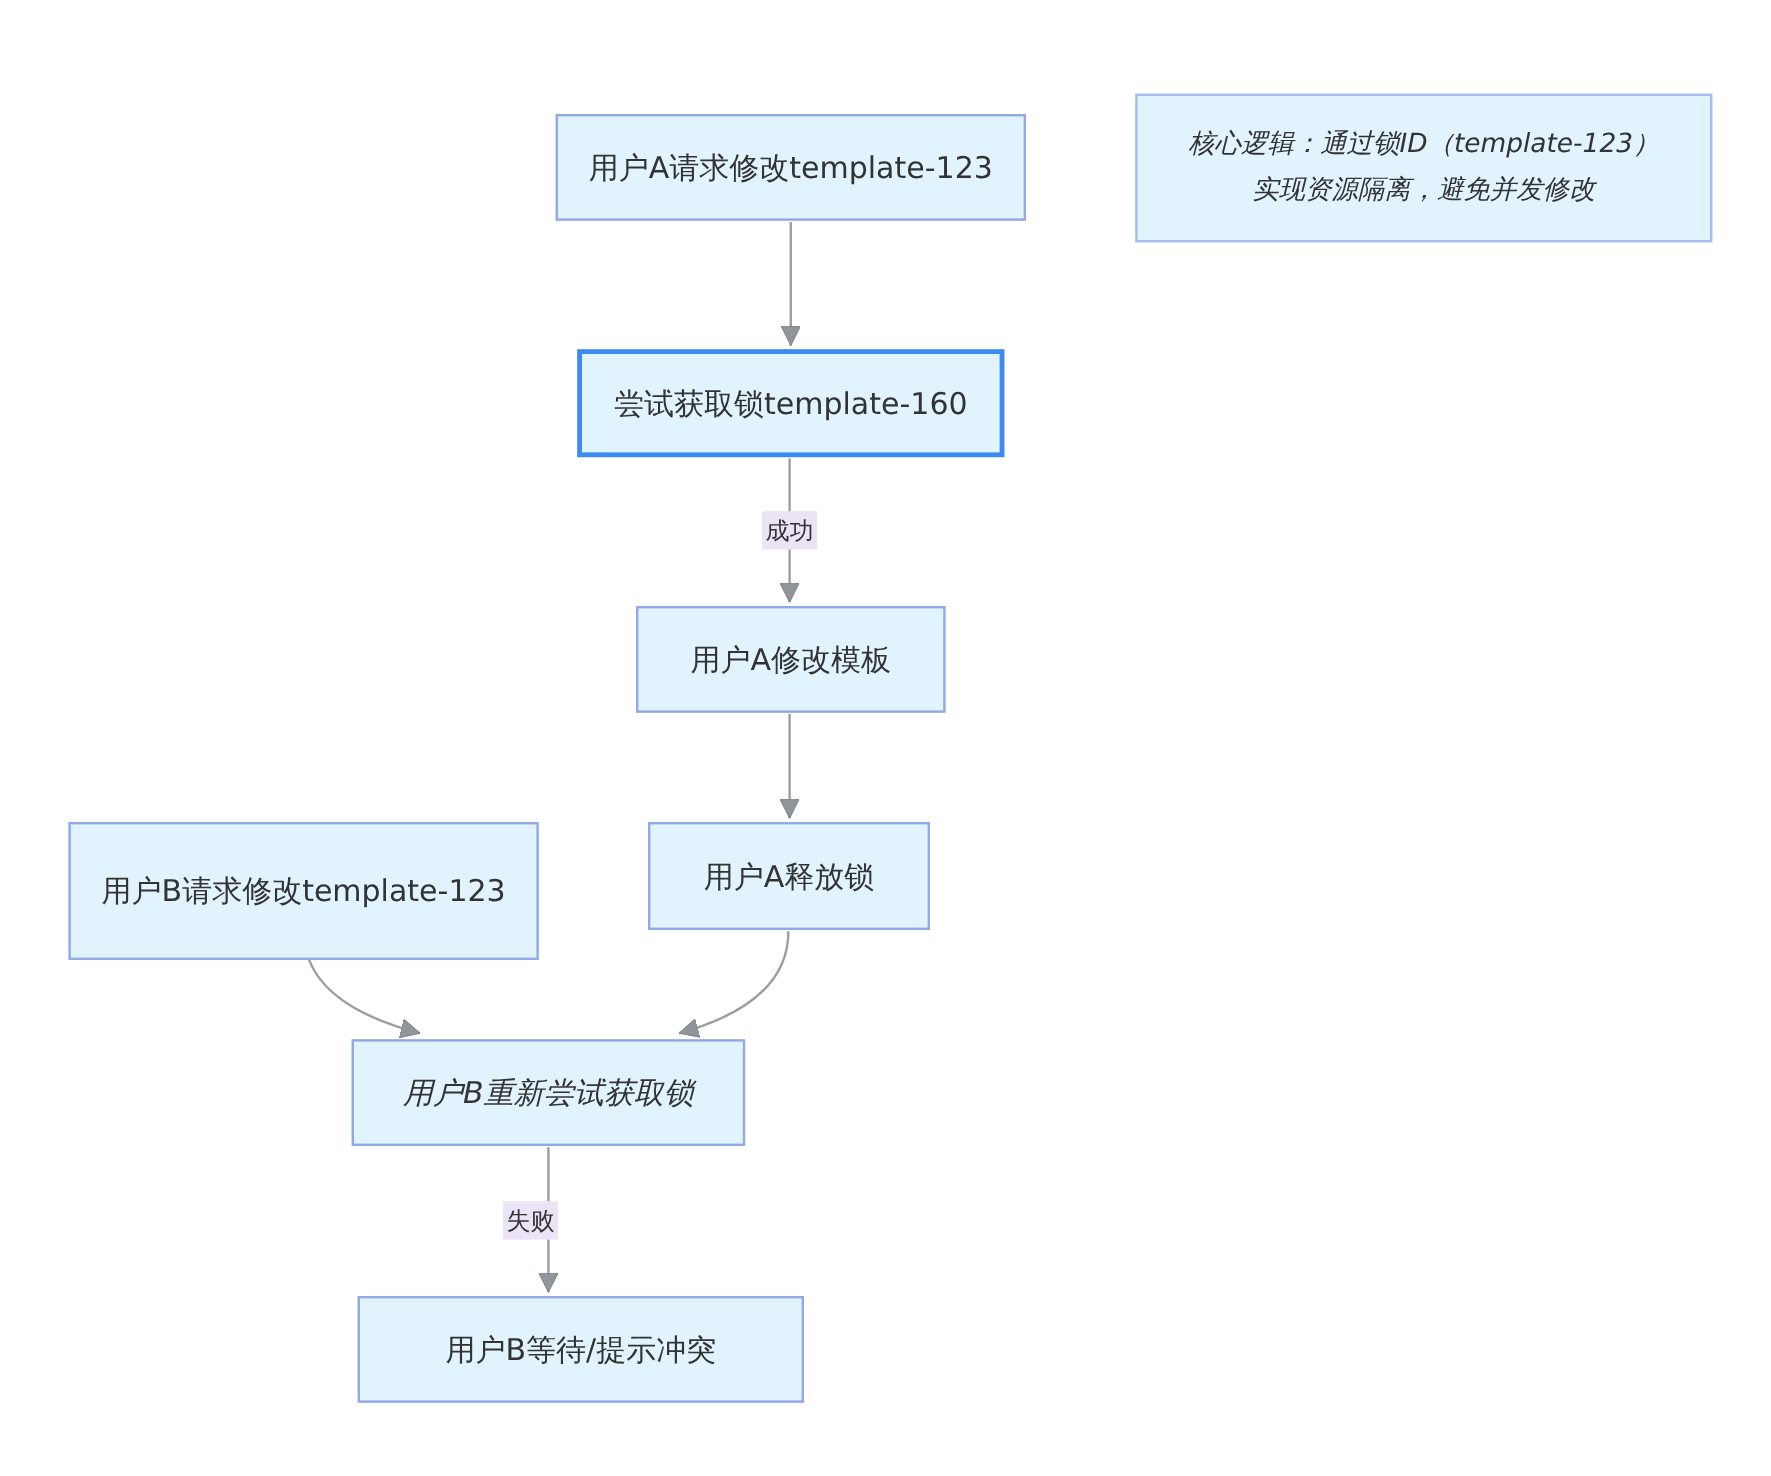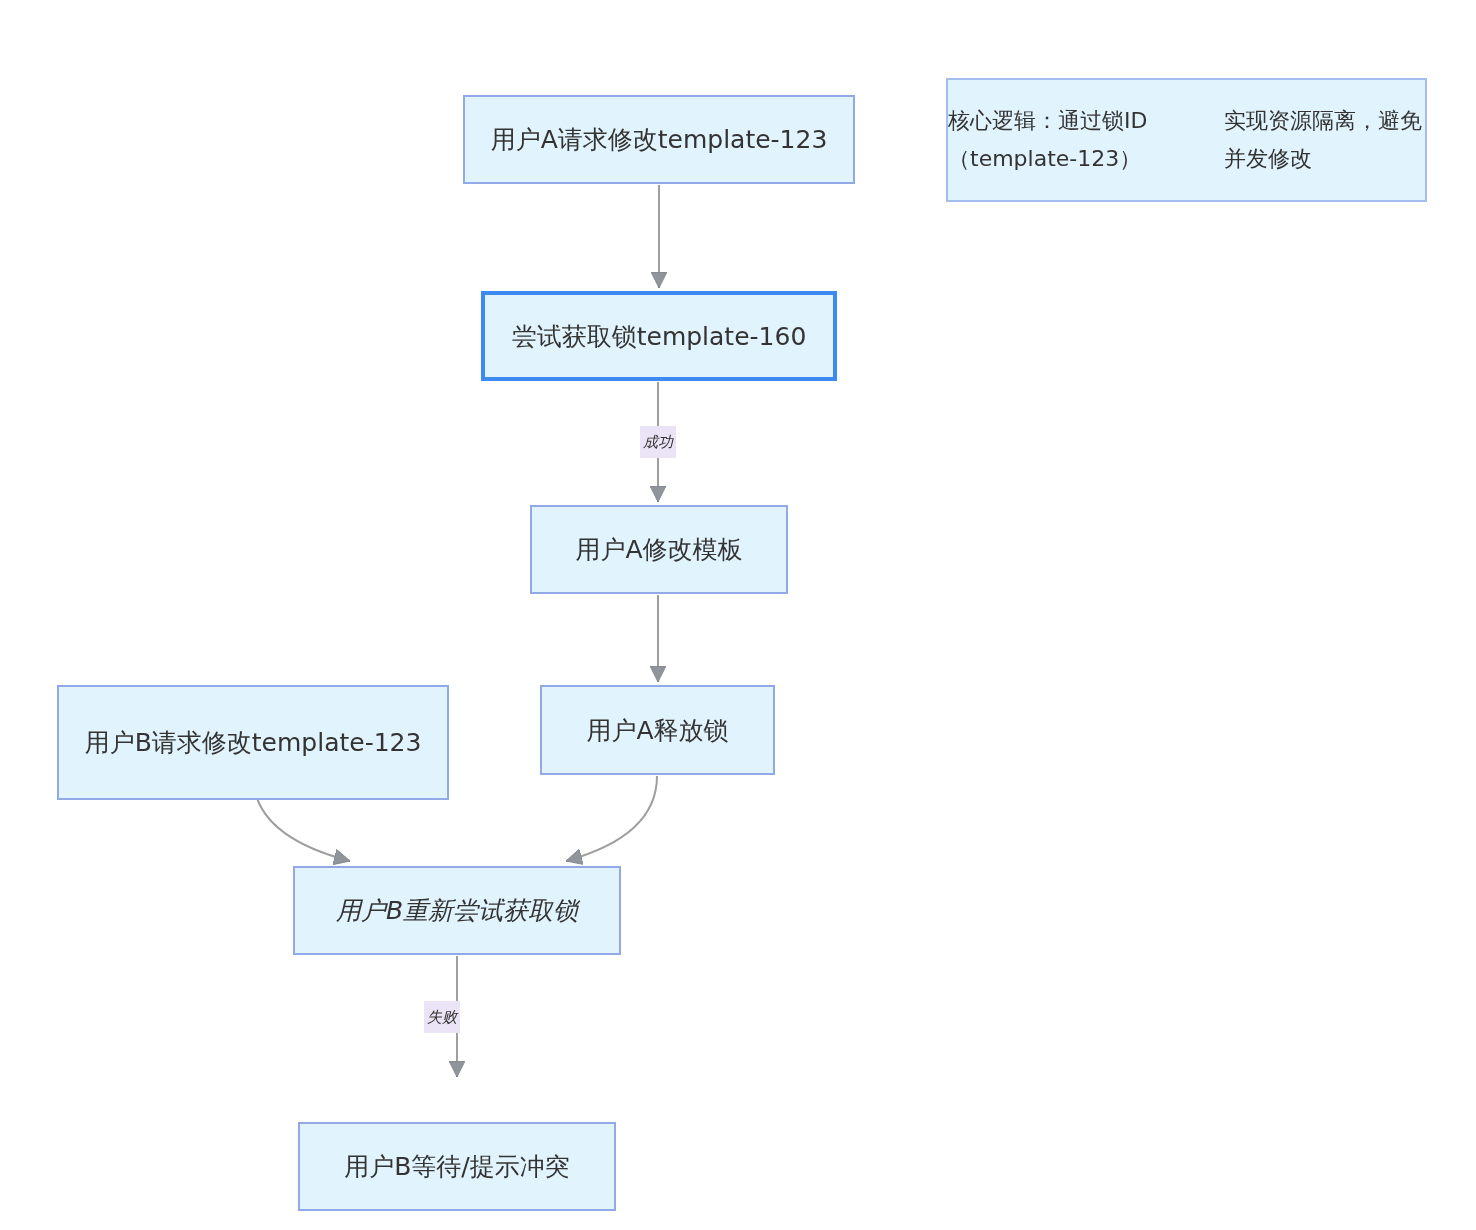--- a/index.html
+++ b/index.html
@@ -37,47 +37,47 @@
   }
   .node.highlight {
     border: 4px solid var(--highlight_border, #3d8af2);
   }
   .note-box {
     position: absolute;
     box-sizing: border-box;
     background: var(--node_fill, #e1f3fd);
     border: 2px solid var(--note_border, #a5bdee);
     display: flex;
-    flex-direction: row;
+    flex-direction: column;
     align-items: center;
     justify-content: center;
     font-size: 22px;
     color: var(--text, #333333);
-    text-align: left;
+    text-align: right;
     line-height: 38px;
+    font-style: italic;
   }
   .edge-label {
     position: absolute;
     transform: translate(-50%, -50%);
     background: var(--label_bg, #ebe4f6);
     color: var(--text, #333333);
-    font-size: 15px;
+    font-size: 20px;
     line-height: 30px;
     padding: 1px 3px;
     white-space: nowrap;
-    font-style: italic;
   }
   
   .n-a-request { left: 463px; top: 95px;  width: 392px; height: 89px; }
   .n-try-lock  { left: 481px; top: 291px; width: 356px; height: 90px; }
   .n-a-modify  { left: 530px; top: 505px; width: 258px; height: 89px; }
   .n-a-release { left: 540px; top: 685px; width: 235px; height: 90px; }
   .n-b-request { left: 57px;  top: 685px; width: 392px; height: 115px; }
   .n-b-retry   { left: 293px; top: 866px; width: 328px; height: 89px; font-style: italic; }
-  .n-b-wait    { left: 298px; top: 1080px; width: 318px; height: 89px; margin-top: 42px; }
+  .n-b-wait    { left: 298px; top: 1080px; width: 372px; height: 89px; }
   .n-note      { left: 946px; top: 78px;  width: 481px; height: 124px; }
   .l-success   { left: 658px; top: 442px; }
   .l-fail      { left: 442px; top: 1017px; }
 </style>
 </head>
 <body>
 
 <div class="canvas">
 
   <svg class="edges" viewBox="0 0 1476 1230" xmlns="http://www.w3.org/2000/svg">

